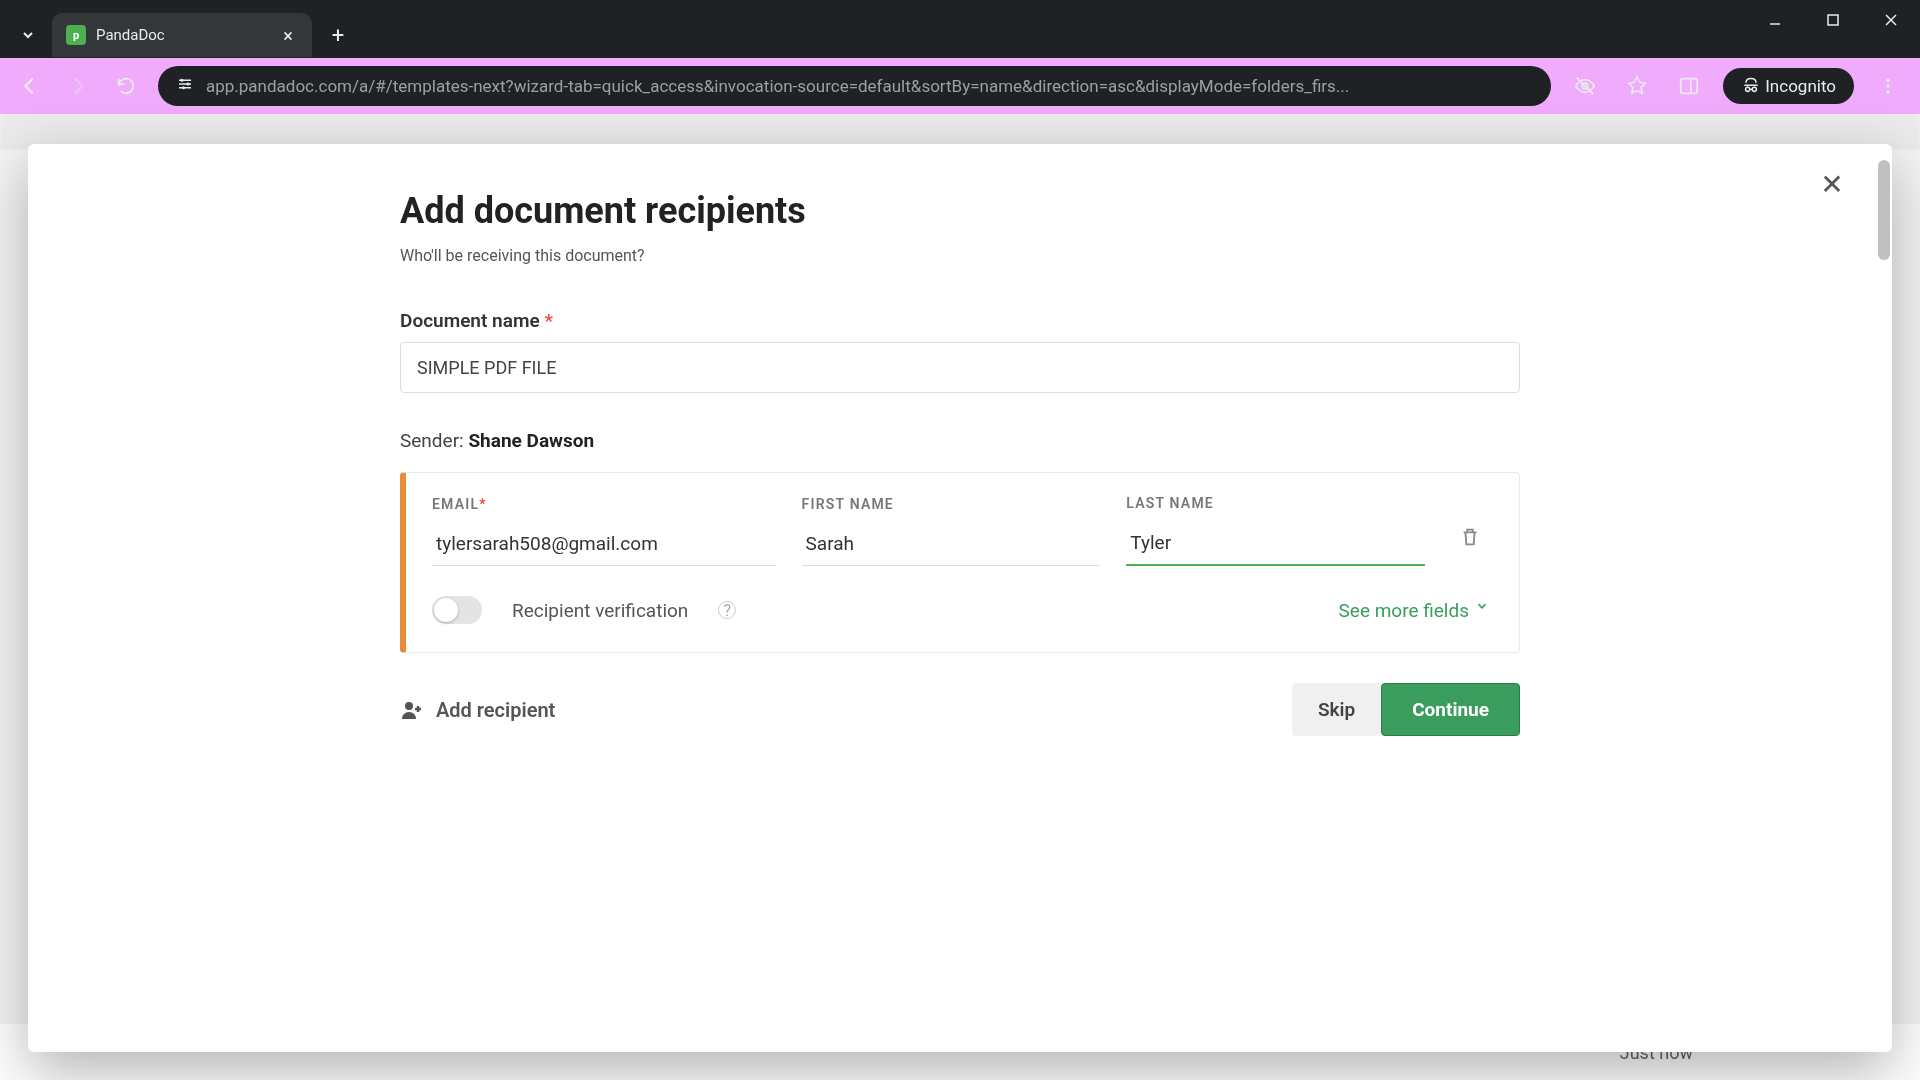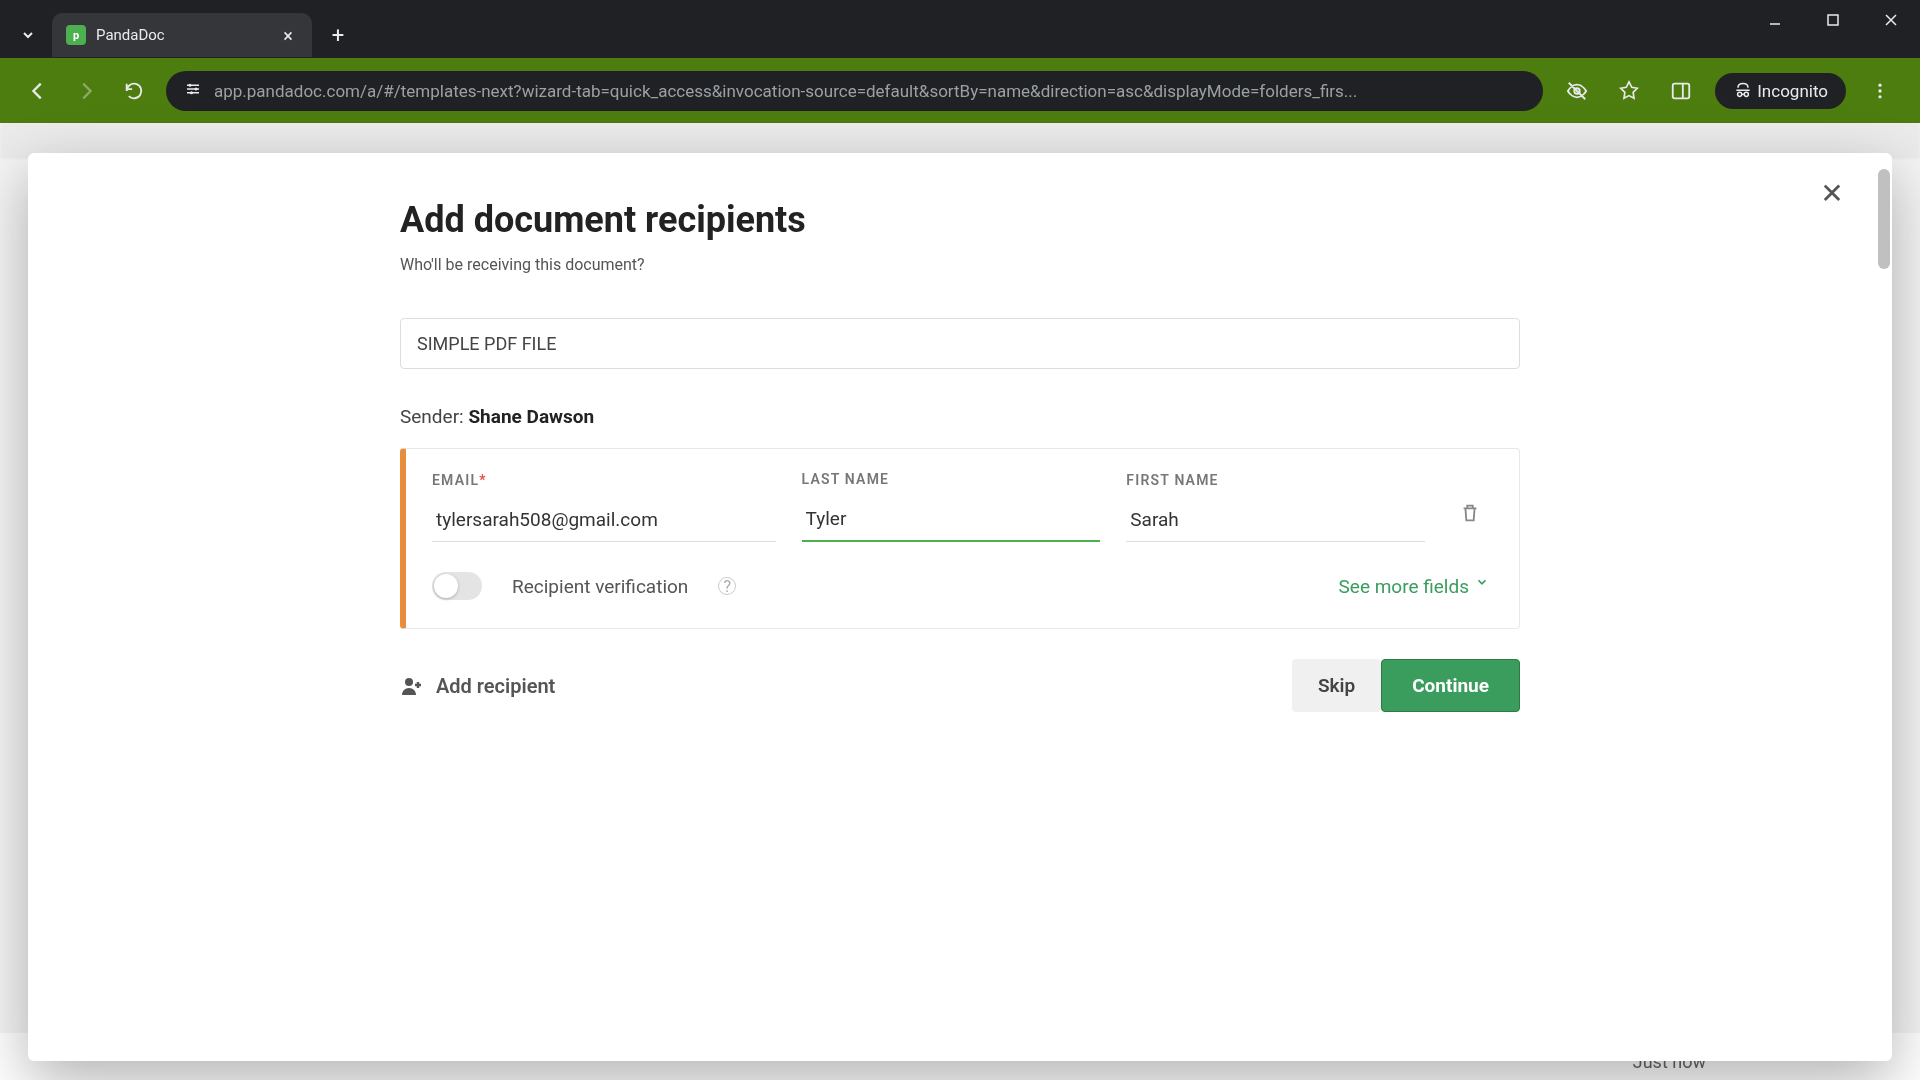--- a/index.html
+++ b/index.html
@@ -10,32 +10,32 @@
     .tab-bar { display: flex; align-items: center; gap: 8px; height: 46px; }
     .tab-dropdown { width: 32px; height: 32px; display: flex; align-items: center; justify-content: center; color: #e8eaed; cursor: pointer; }
     .tab { display: flex; align-items: center; gap: 10px; background: #35363a; padding: 10px 14px; border-radius: 10px 10px 0 0; min-width: 260px; height: 44px; }
     .tab-favicon { width: 20px; height: 20px; background: #4caf50; border-radius: 4px; display: flex; align-items: center; justify-content: center; color: white; font-size: 11px; font-weight: bold; }
     .tab-title { color: #e8eaed; font-size: 15px; flex: 1; }
     .tab-close { color: #e8eaed; font-size: 18px; cursor: pointer; width: 20px; text-align: center; }
     .new-tab { color: #e8eaed; font-size: 22px; width: 36px; height: 36px; display: flex; align-items: center; justify-content: center; cursor: pointer; }
     .window-ctrls { position: absolute; right: 0; top: 0; display: flex; }
     .wctrl { width: 58px; height: 40px; display: flex; align-items: center; justify-content: center; color: #e8eaed; cursor: pointer; }
     
-    .addr-bar { background: #4d7c0f; height: 65px; display: flex; align-items: center; padding: 0 22px; gap: 16px; }
+    .addr-bar { background: #f0abfc; height: 56px; display: flex; align-items: center; padding: 0 14px; gap: 16px; }
     .nav-btn { color: #e8eaed; width: 32px; height: 32px; display: flex; align-items: center; justify-content: center; cursor: pointer; }
     .nav-btn.disabled { opacity: 0.4; }
     .url-box { flex: 1; display: flex; align-items: center; gap: 12px; background: #202124; border-radius: 24px; padding: 10px 18px; color: #e8eaed; font-size: 17px; height: 40px; }
     .url-box .site { color: #9aa0a6; }
     .addr-icon { color: #e8eaed; width: 36px; height: 36px; display: flex; align-items: center; justify-content: center; cursor: pointer; }
     .incognito { display: flex; align-items: center; gap: 4px; background: #202124; border-radius: 24px; padding: 8px 18px; color: #e8eaed; font-size: 17px; }
     
     .content-area { position: relative; height: calc(1080px - 114px); background: #f5f5f5; }
     .bg-bar { position: absolute; top: 0; left: 0; right: 0; height: 36px; background: rgba(0,0,0,0.04); filter: blur(1px); }
     .bg-footer { position: absolute; bottom: 0; left: 0; right: 0; height: 56px; background: white; display: flex; align-items: center; padding-left: 540px; gap: 20px; color: #666; font-size: 18px; }
-    .bg-footer .time { position: absolute; right: 214px; color: #666; }
+    .bg-footer .time { position: absolute; right: 227px; color: #666; }
     
     
     .modal { position: absolute; top: 30px; left: 28px; right: 28px; bottom: 28px; background: white; border-radius: 6px; box-shadow: 0 20px 60px rgba(0,0,0,0.3); overflow-y: auto; }
     .modal-scroll { position: absolute; right: 2px; top: 16px; width: 12px; height: 100px; background: #c0c0c0; border-radius: 6px; }
     .modal-inner { max-width: 1240px; margin: 0 auto; padding: 46px 60px; position: relative; }
     .modal-close { position: absolute; top: 20px; right: 40px; font-size: 28px; color: #555; cursor: pointer; width: 40px; height: 40px; display: flex; align-items: center; justify-content: center; }
     .modal-title { font-size: 36px; font-weight: 700; color: #222; margin-bottom: 14px; }
     .modal-subtitle { font-size: 16px; color: #555; margin-bottom: 44px; }
     
     .field-label { font-size: 19px; font-weight: 600; color: #333; margin-bottom: 10px; }
@@ -172,40 +172,43 @@
     <span class="time">Just now</span>
   </div>
 
   <div class="modal">
     <div class="modal-scroll"></div>
     <div class="modal-close">✕</div>
     <div class="modal-inner">
       <h1 class="modal-title">Add document recipients</h1>
       <p class="modal-subtitle">Who'll be receiving this document?</p>
 
+      <div class="field-label">
+        <span>Document name</span> <span class="req-star">*</span>
+      </div>
       <input class="doc-name-input" type="text" value="SIMPLE PDF FILE" style="">
 
       <div class="sender-row">
         <span>Sender:</span>
         <span class="sender-name">Shane Dawson</span>
       </div>
 
       <div class="recipient-card">
         <div class="rec-fields">
           <div class="rec-col email">
             <div class="rec-label"><span>EMAIL</span><span class="req-star">*</span></div>
             <input class="rec-input" value="tylersarah508@gmail.com" style="">
           </div>
           <div class="rec-col">
+            <div class="rec-label">FIRST NAME</div>
+            <input class="rec-input" value="Sarah" style="">
+          </div>
+          <div class="rec-col">
             <div class="rec-label">LAST NAME</div>
             <input class="rec-input active" value="Tyler" style="">
-          </div>
-          <div class="rec-col">
-            <div class="rec-label">FIRST NAME</div>
-            <input class="rec-input" value="Sarah" style="">
           </div>
           <div class="trash-btn">
             <svg width="22" height="22" viewBox="0 0 24 24">
                 <path d="M5 7h14M9 7V4h6v3M7 7l1 13h8l1-13" fill="none" stroke="currentColor" stroke-width="2"></path>
               </svg>
           </div>
         </div>
         <div class="rec-row2">
           <div class="toggle-wrap">
             <div class="toggle">

